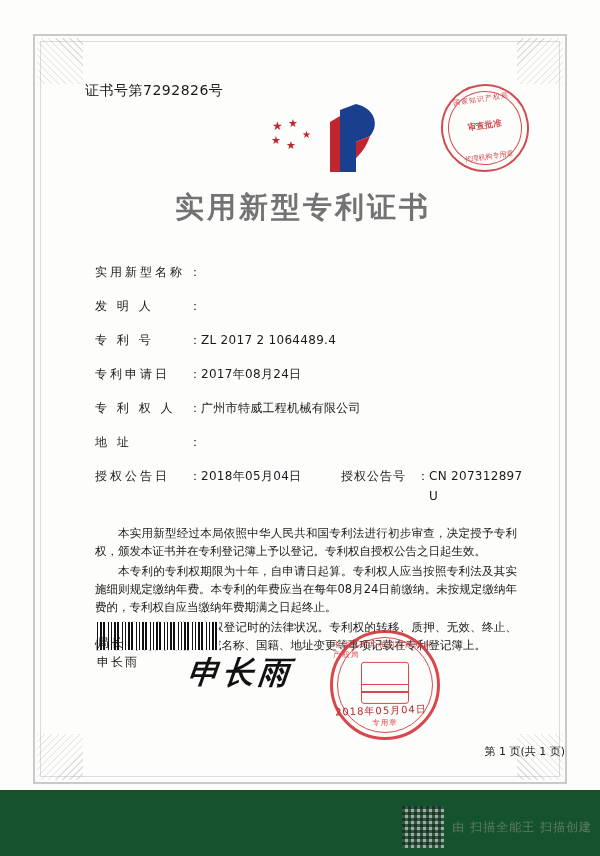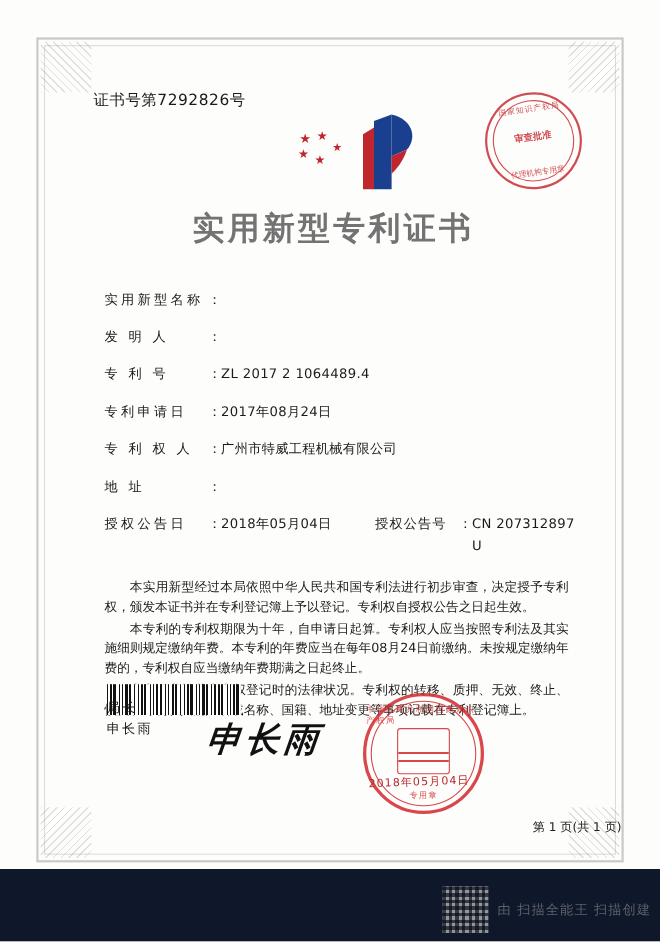--- a/index.html
+++ b/index.html
@@ -279,21 +279,21 @@
     color: #222;
   }
 
   
   .footer {
     position: absolute;
     left: 0;
     bottom: 0;
     width: 600px;
     height: 66px;
-    background: #0f172a;
+    background: #14532d;
   }
   .footer-inner {
     position: absolute;
     right: 8px;
     bottom: 8px;
     display: flex;
     align-items: center;
     gap: 8px;
     opacity: .55;
   }

